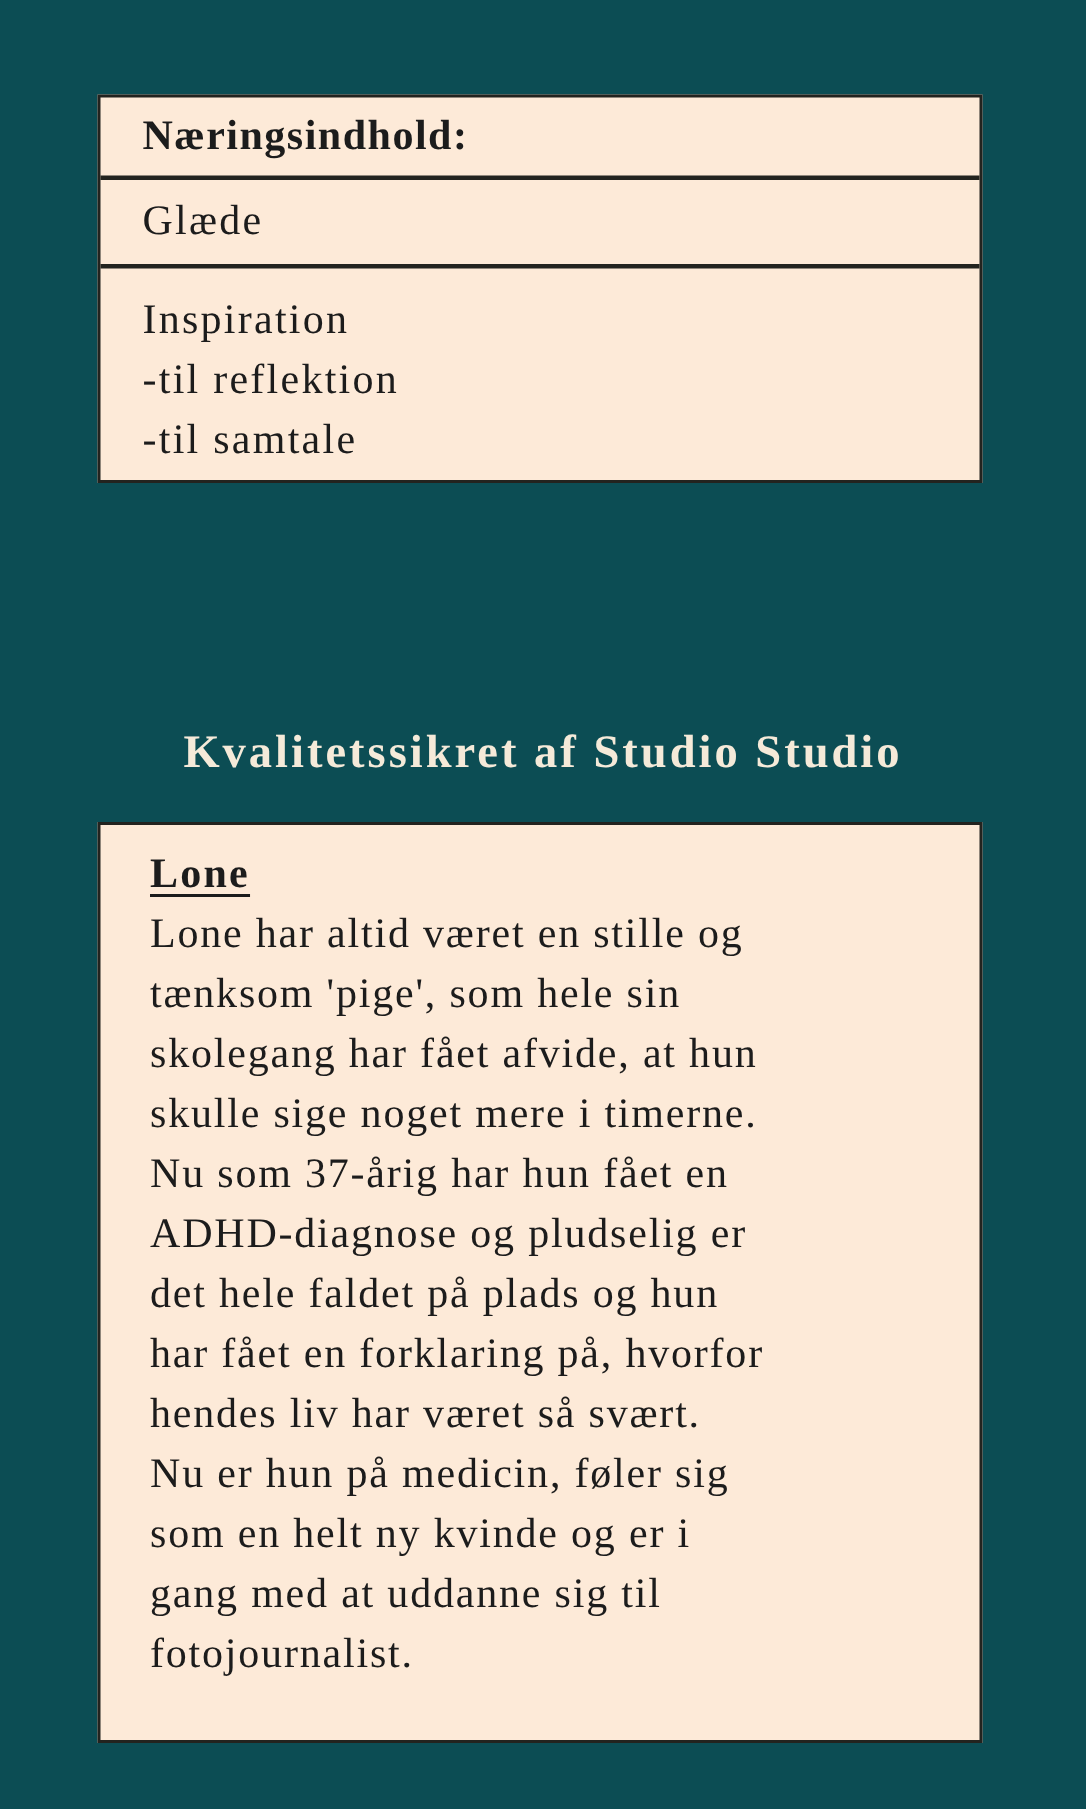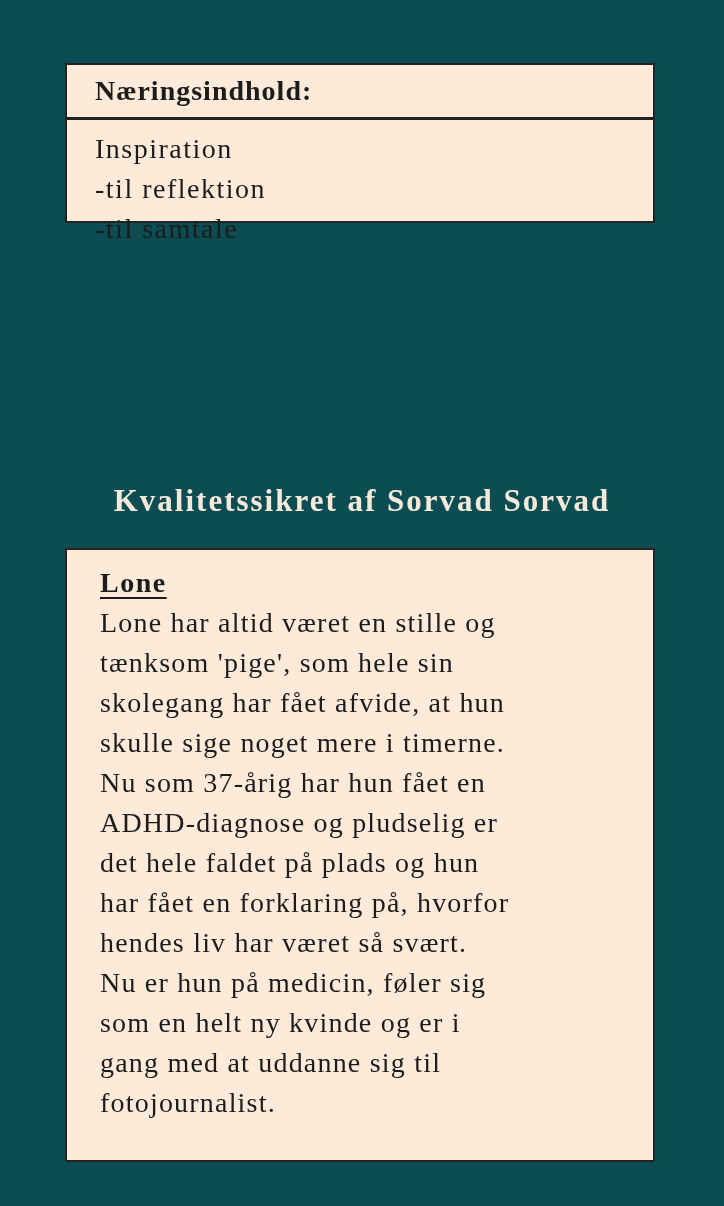--- a/index.html
+++ b/index.html
@@ -37,22 +37,22 @@
     height: 60px;
   }
   .trow.header-row {
     border-top: none;
     height: 52px;
     font-weight: bold;
     letter-spacing: 1px;
   }
   .trow.row-1 { height: 59px; }
   .trow.multi-row {
-    height: 104px;
-    align-items: flex-start;
+    height: 144px;
+    align-items: center;
     padding-top: 9px;
     line-height: 40px;
     white-space: pre-line;
   }
 
   
   .tagline {
     position: absolute;
     left: 0;
     top: 482px;
@@ -91,28 +91,31 @@
     white-space: pre-line;
   }
 </style>
 </head>
 <body>
 
 <div class="ntable">
   <div class="trow header-row">
     <span>Næringsindhold:</span>
   </div>
+  <div class="trow row-1">
+    <span>Glæde</span>
+  </div>
   <div class="trow multi-row">
     <span>Inspiration
 -til reflektion
 -til samtale</span>
   </div>
 </div>
 
-<div class="tagline">Kvalitetssikret af Sorvad Sorvad</div>
+<div class="tagline">Kvalitetssikret af Studio Studio</div>
 
 <div class="card">
   <div class="card-title">Lone</div>
   <div class="card-body">Lone har altid været en stille og
 tænksom 'pige', som hele sin
 skolegang har fået afvide, at hun
 skulle sige noget mere i timerne.
 Nu som 37-årig har hun fået en
 ADHD-diagnose og pludselig er
 det hele faldet på plads og hun

